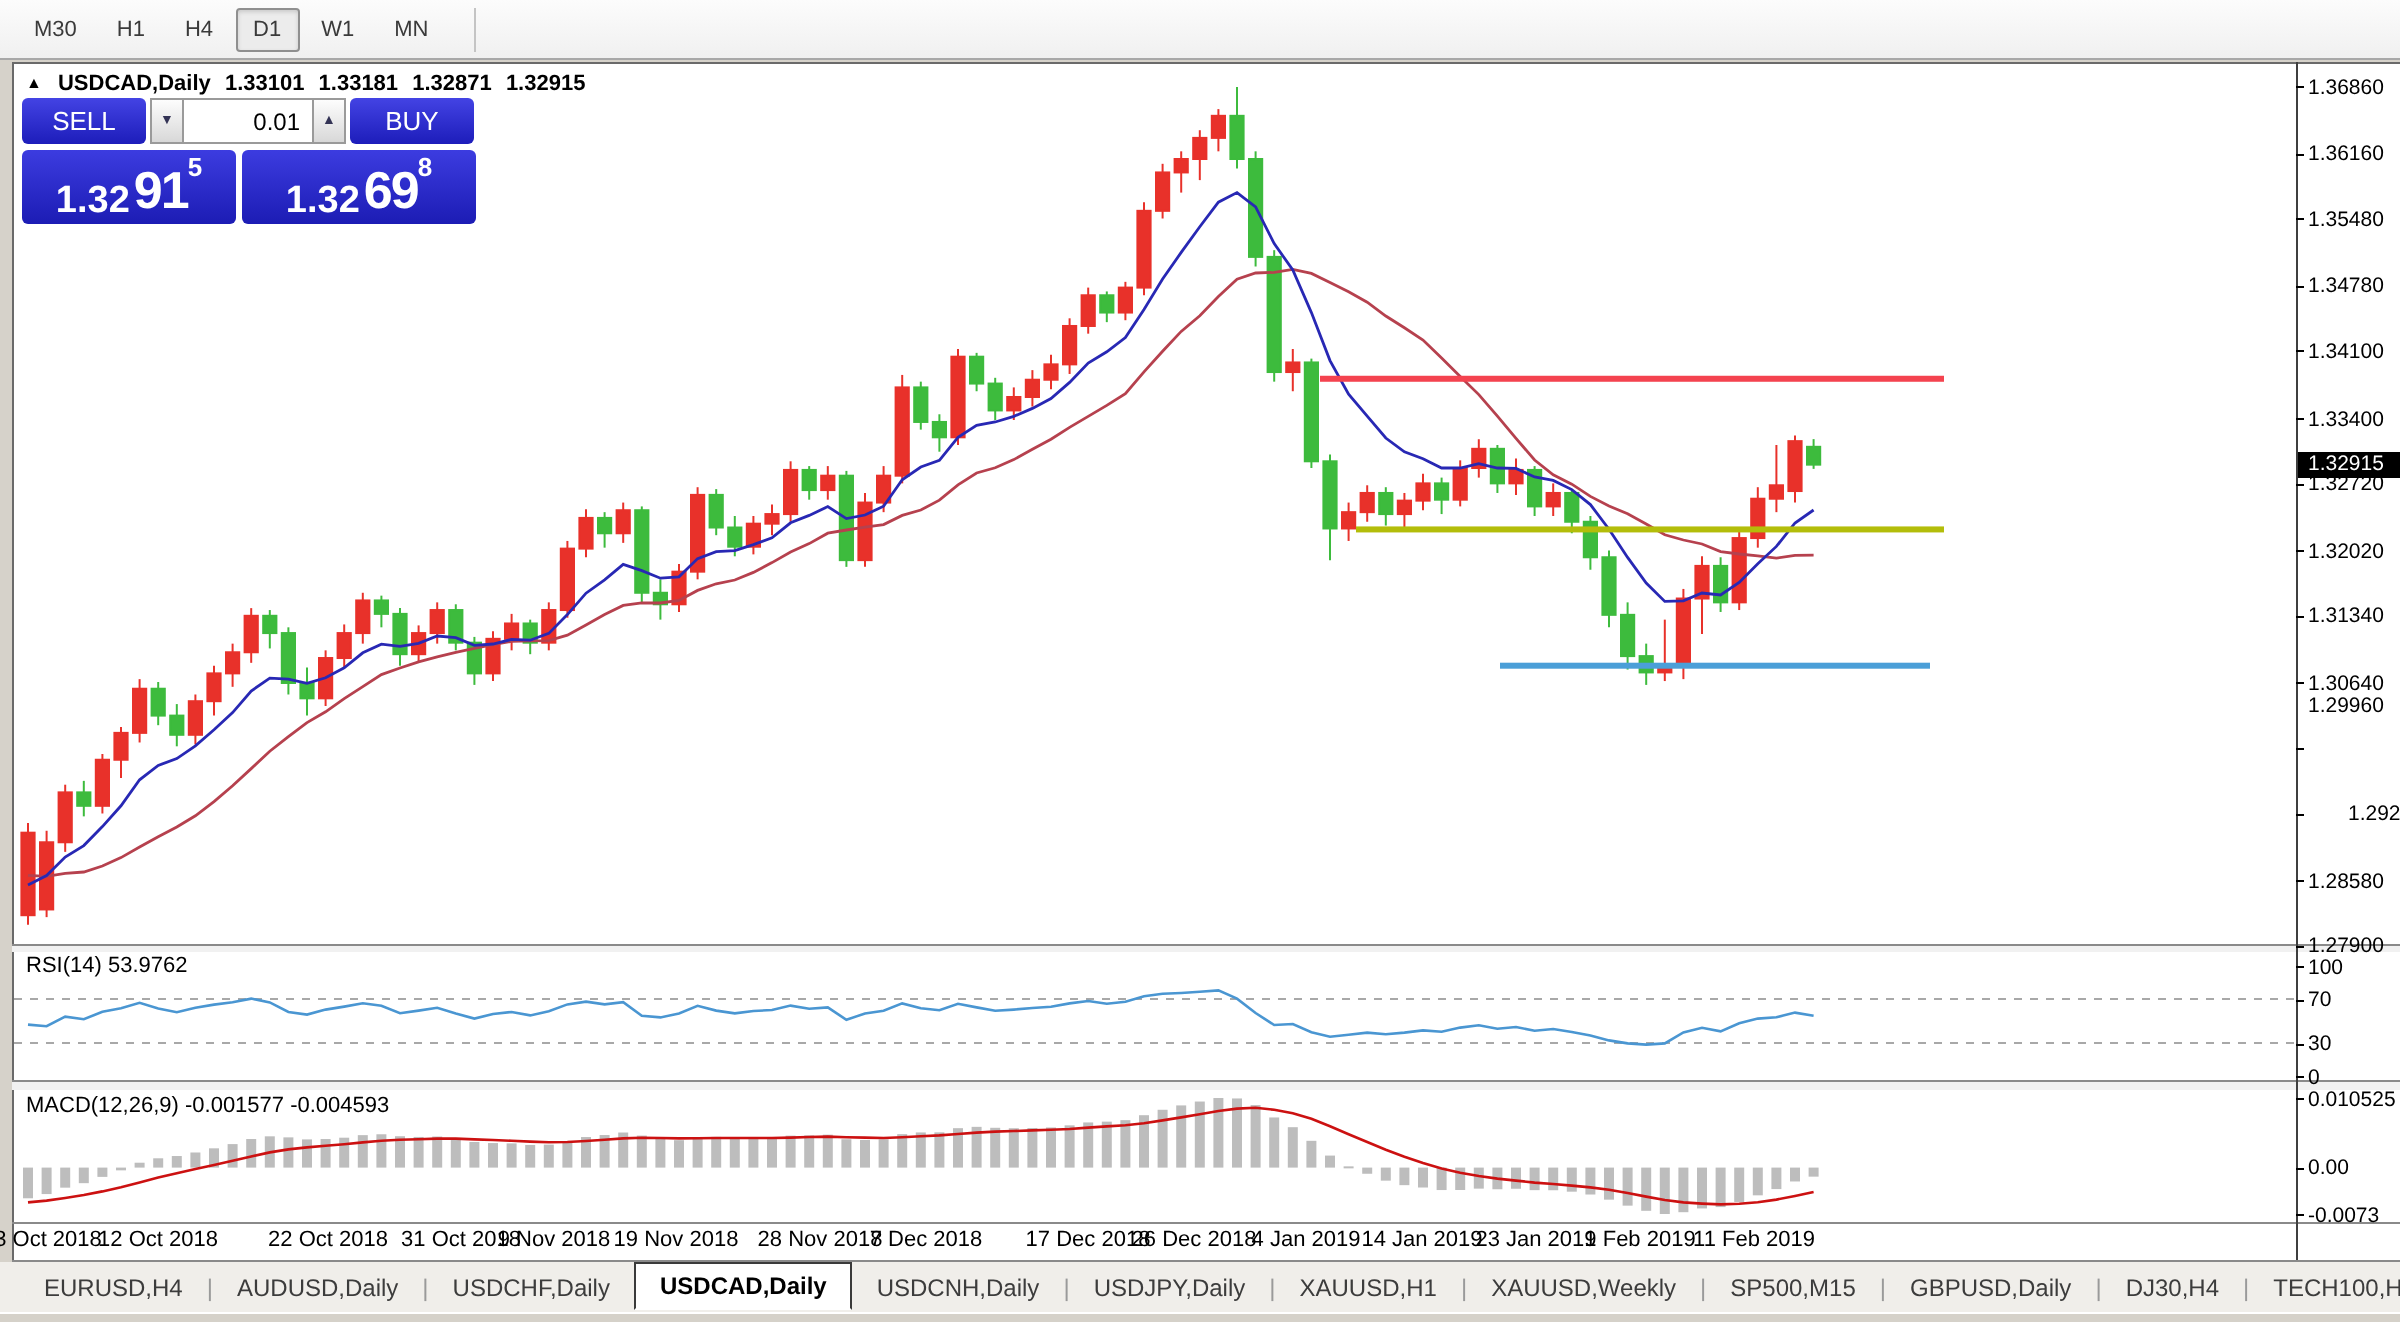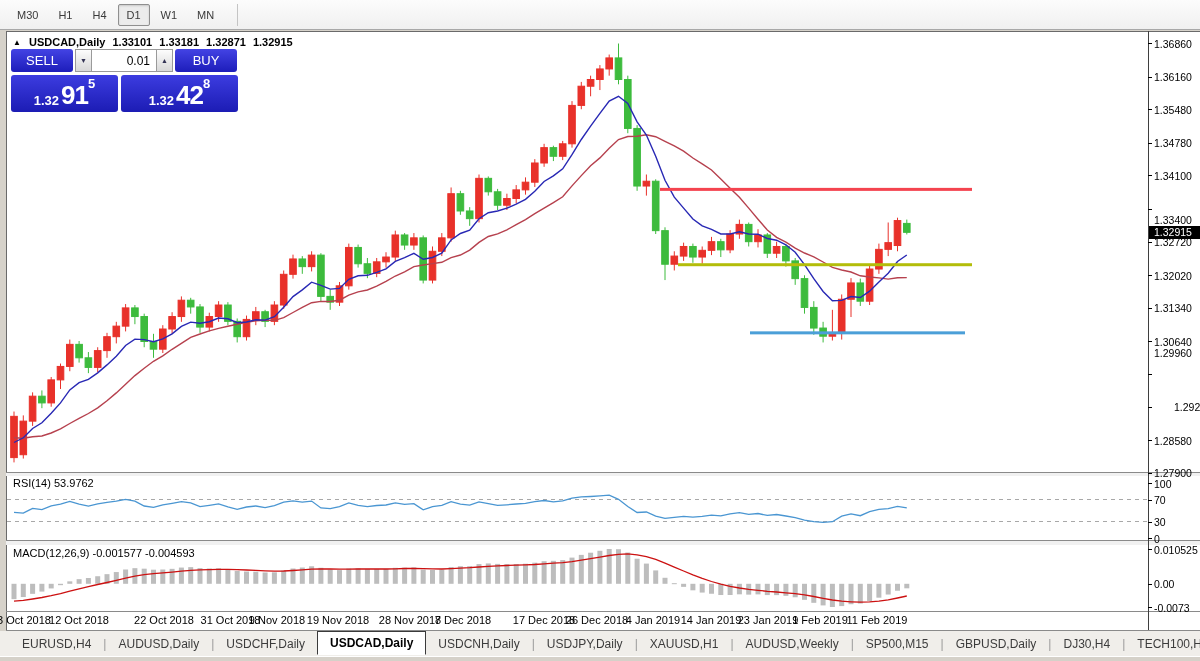--- a/index.html
+++ b/index.html
@@ -30,21 +30,21 @@
   #sell-btn{width:62px;}#buy-btn{width:62px;}
   .spin{width:17px;background:linear-gradient(#fdfdfd,#d8d8d8);border:1px solid #9a9a9a;box-sizing:border-box;
         display:flex;align-items:center;justify-content:center;font-size:7px;color:#335;}
   #vol-input{width:64px;border:1px solid #9a9a9a;border-left:none;border-right:none;box-sizing:border-box;
              font-size:12px;text-align:right;padding:0 6px;font-family:inherit;color:#000;background:#fff;}
   #tp-row2{display:flex;margin-top:3px;height:37px;}
   .px-box{background:linear-gradient(#3c3ce0,#1c1cb4);border-radius:3px;color:#fff;display:flex;
           align-items:flex-end;justify-content:center;padding-bottom:3px;cursor:pointer;}
   #sell-price{width:107px;margin-right:3px;}
   #buy-price{width:117px;}
-  .px-small{font-size:13px;font-weight:bold;margin-right:2px;line-height:16px;}
+  .px-small{font-size:19px;font-weight:bold;margin-right:2px;line-height:16px;}
   .px-big{font-size:26px;font-weight:bold;line-height:28px;letter-spacing:-1px;}
   .px-sup{font-size:13px;font-weight:bold;align-self:flex-start;margin-top:1px;}
   
   .pa-label{position:absolute;left:1154px;font-size:10.5px;color:#000;white-space:nowrap;}
   .pa-tick{position:absolute;left:1148px;width:4px;height:1px;background:#000;}
   #price-tag{position:absolute;left:1149px;width:51px;height:13px;background:#000;color:#fff;
              font-size:10.5px;text-align:left;padding-left:5px;box-sizing:border-box;line-height:13px;}
   .ind-label{position:absolute;left:13px;font-size:11px;color:#000;white-space:nowrap;}
   .date-label{position:absolute;top:614px;font-size:11px;color:#000;transform:translateX(-50%);white-space:nowrap;}
   
@@ -101,21 +101,21 @@
     <div class="tp-btn" id="buy-btn" style="margin-left:2px;">BUY</div>
   </div>
   <div id="tp-row2">
     <div class="px-box" id="sell-price">
       <span class="px-small">1.32</span>
       <span class="px-big">91</span>
       <span class="px-sup">5</span>
     </div>
     <div class="px-box" id="buy-price">
       <span class="px-small">1.32</span>
-      <span class="px-big">42</span>
+      <span class="px-big">69</span>
       <span class="px-sup">8</span>
     </div>
   </div>
 </div>
 
 <div class="ind-label" style="top:477px;">
   <span>RSI(14)</span>
   <span>53.9762</span>
 </div>
 <div class="ind-label" style="top:547px;">
@@ -437,21 +437,21 @@
     <div class="pa-label" style="top:38px;">1.36860</div>
     <div class="pa-tick" style="top:77px;"></div>
     <div class="pa-label" style="top:71px;">1.36160</div>
     <div class="pa-tick" style="top:109px;"></div>
     <div class="pa-label" style="top:104px;">1.35480</div>
     <div class="pa-tick" style="top:143px;"></div>
     <div class="pa-label" style="top:137px;">1.34780</div>
     <div class="pa-tick" style="top:175px;"></div>
     <div class="pa-label" style="top:170px;">1.34100</div>
     <div class="pa-tick" style="top:209px;"></div>
-    <div class="pa-label" style="top:214px;">1.33400</div>
+    <div class="pa-label" style="top:204px;">1.33400</div>
     <div class="pa-tick" style="top:242px;"></div>
     <div class="pa-label" style="top:236px;">1.32720</div>
     <div class="pa-tick" style="top:275px;"></div>
     <div class="pa-label" style="top:270px;">1.32020</div>
     <div class="pa-tick" style="top:308px;"></div>
     <div class="pa-label" style="top:302px;">1.31340</div>
     <div class="pa-tick" style="top:341px;"></div>
     <div class="pa-label" style="top:336px;">1.30640</div>
     <div class="pa-tick" style="top:374px;"></div>
     <div class="pa-label" style="top:347px;">1.29960</div>
@@ -502,21 +502,21 @@
       <span class="tab">AUDUSD,Daily</span>
       <span class="tab-sep">|</span>
       <span class="tab">USDCHF,Daily</span>
       <span class="tab active">USDCAD,Daily</span>
       <span class="tab">USDCNH,Daily</span>
       <span class="tab-sep">|</span>
       <span class="tab">USDJPY,Daily</span>
       <span class="tab-sep">|</span>
       <span class="tab">XAUUSD,H1</span>
       <span class="tab-sep">|</span>
-      <span class="tab">AUDUSD,Weekly</span>
+      <span class="tab">XAUUSD,Weekly</span>
       <span class="tab-sep">|</span>
       <span class="tab">SP500,M15</span>
       <span class="tab-sep">|</span>
       <span class="tab">GBPUSD,Daily</span>
       <span class="tab-sep">|</span>
       <span class="tab">DJ30,H4</span>
       <span class="tab-sep">|</span>
       <span class="tab">TECH100,H1</span>
     </span>
 

